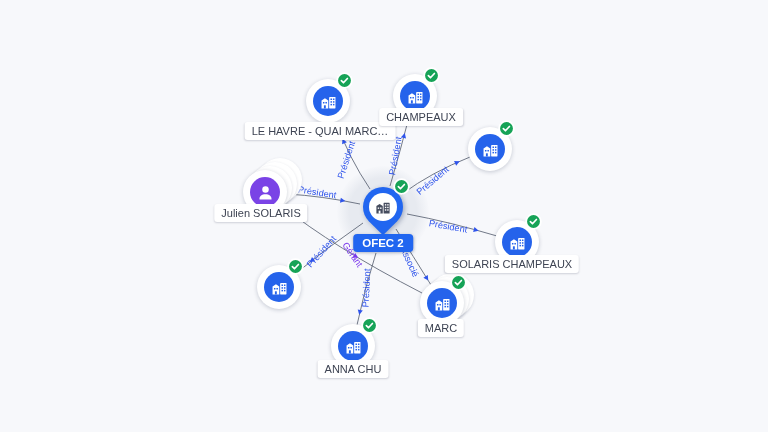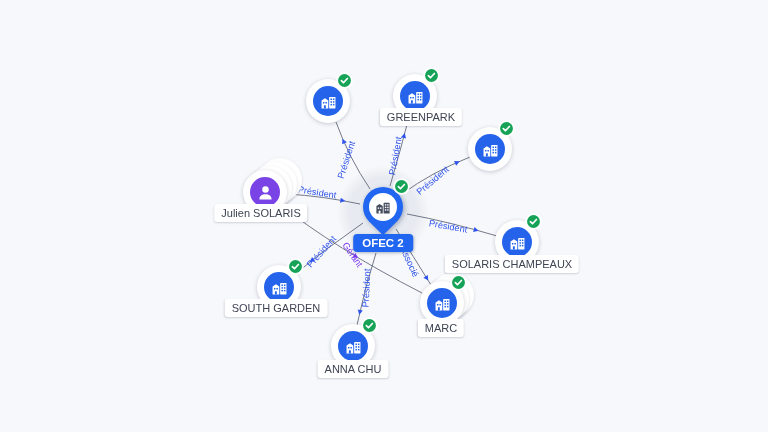--- a/index.html
+++ b/index.html
@@ -151,20 +151,21 @@
           </svg>
         </div>
       </div>
       <div class="badge">
         <svg viewBox="0 0 24 24">
           <circle cx="12" cy="12" r="10.4" fill="#16a357" stroke="#fff" stroke-width="2.6"></circle>
           <path d="M7.6 12.3l2.9 2.9 5.6-6" fill="none" stroke="#fff" stroke-width="2.4" stroke-linecap="round" stroke-linejoin="round"></path>
         </svg>
       </div>
     </div>
+    <div class="nlabel" style="left: 320px; top: 131px;">LE HAVRE - QUAI MARC…</div>
     <div class="node" style="left: 415px; top: 96px;">
       <div class="outer">
         <div class="inner" style="background:#2563eb">
           <svg viewBox="0 0 24 24">
             <g fill="#ffffff">
               <path d="M3.2 20.8V10.8l4.3-2.9 4.2 2.9v10z"></path>
               <rect x="12.8" y="6.2" width="8" height="14.6" rx="0.6"></rect>
             </g>
             <g fill="#2563eb">
               <rect x="5" y="12.6" width="1.9" height="1.9"></rect>
@@ -180,21 +181,21 @@
           </svg>
         </div>
       </div>
       <div class="badge">
         <svg viewBox="0 0 24 24">
           <circle cx="12" cy="12" r="10.4" fill="#16a357" stroke="#fff" stroke-width="2.6"></circle>
           <path d="M7.6 12.3l2.9 2.9 5.6-6" fill="none" stroke="#fff" stroke-width="2.4" stroke-linecap="round" stroke-linejoin="round"></path>
         </svg>
       </div>
     </div>
-    <div class="nlabel" style="left: 421px; top: 117px;">GREENPARK</div>
+    <div class="nlabel" style="left: 421px; top: 117px;">CHAMPEAUX</div>
     <div class="node" style="left: 490px; top: 149px;">
       <div class="outer">
         <div class="inner" style="background:#2563eb">
           <svg viewBox="0 0 24 24">
             <g fill="#ffffff">
               <path d="M3.2 20.8V10.8l4.3-2.9 4.2 2.9v10z"></path>
               <rect x="12.8" y="6.2" width="8" height="14.6" rx="0.6"></rect>
             </g>
             <g fill="#2563eb">
               <rect x="5" y="12.6" width="1.9" height="1.9"></rect>
@@ -331,14 +332,13 @@
           </svg>
         </div>
       </div>
       <div class="badge">
         <svg viewBox="0 0 24 24">
           <circle cx="12" cy="12" r="10.4" fill="#16a357" stroke="#fff" stroke-width="2.6"></circle>
           <path d="M7.6 12.3l2.9 2.9 5.6-6" fill="none" stroke="#fff" stroke-width="2.4" stroke-linecap="round" stroke-linejoin="round"></path>
         </svg>
       </div>
     </div>
-    <div class="nlabel" style="left: 276px; top: 308px;">SOUTH GARDEN</div>
   </div>
 
 </body></html>

